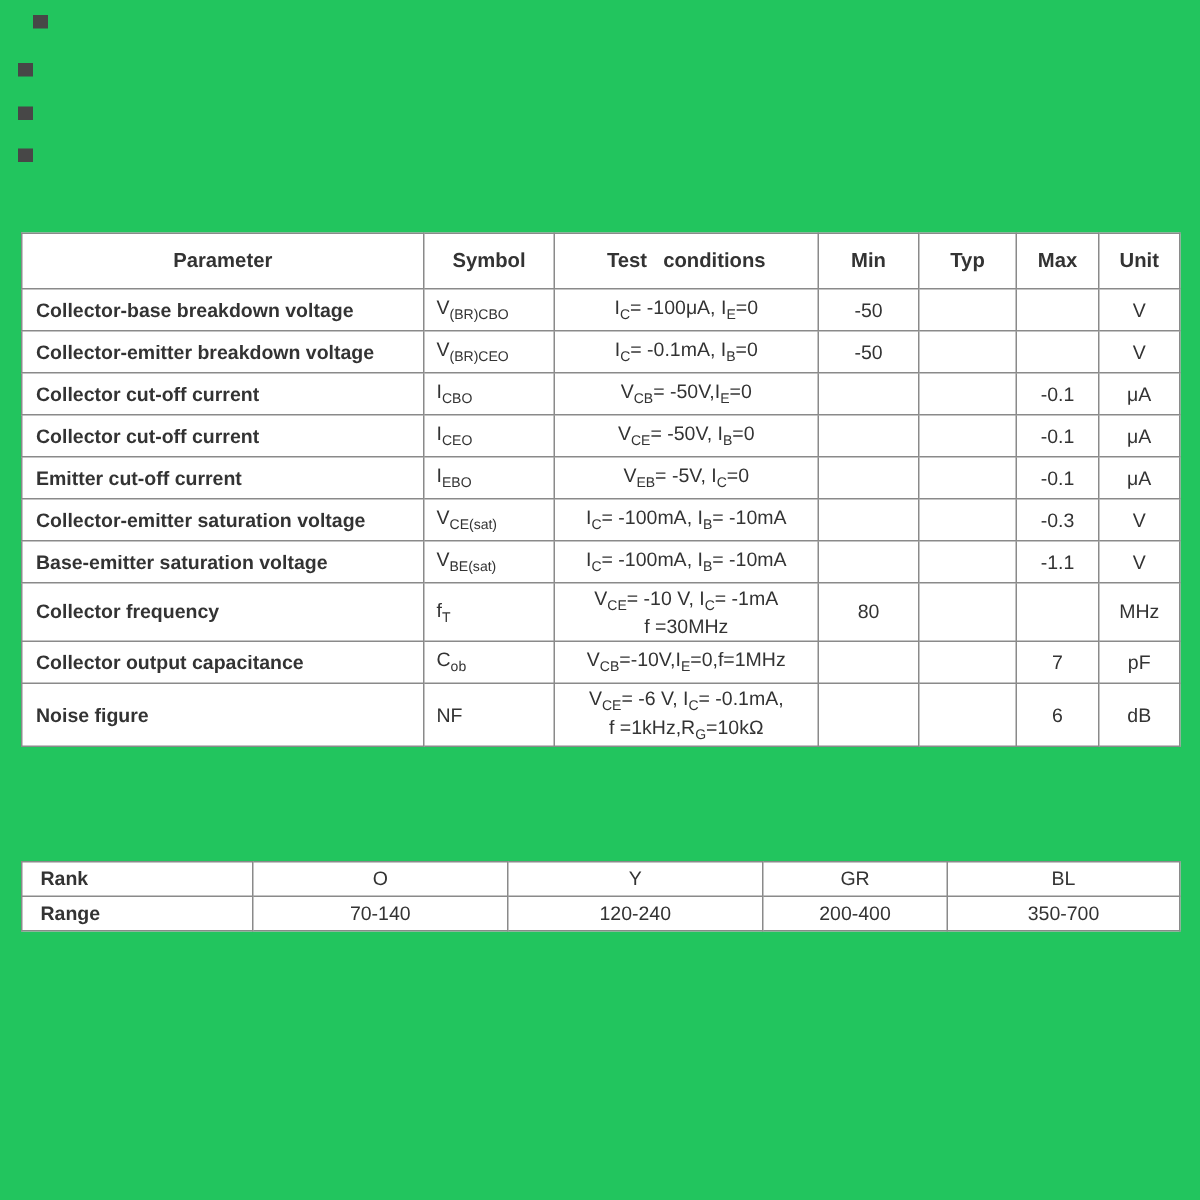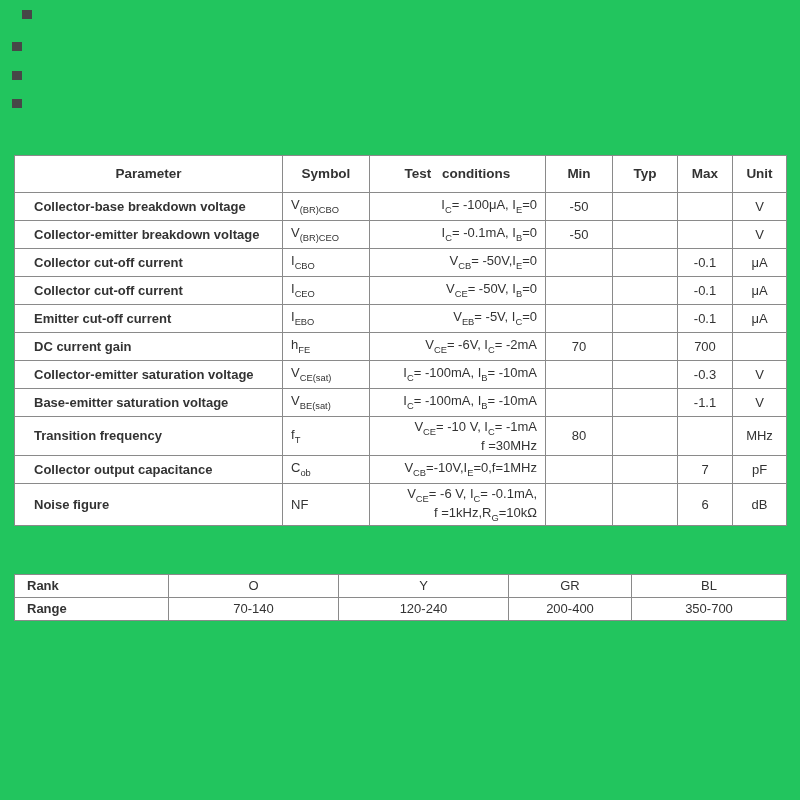--- a/index.html
+++ b/index.html
@@ -20,23 +20,23 @@
     border:1px solid var(--border,#8a8a8a);
     font-size:13px; line-height:1.18; padding:2px 8px; overflow:hidden;
     color:var(--text,#333);
   }
 
   .main { position:absolute; left:14px; top:155px; }
   .main thead tr { height:37px; }
   .main tbody tr { height:28px; }
   .main th { font-weight:bold; text-align:center; font-size:13.5px; }
   .main thead th:nth-child(3) { word-spacing:7px; }
-  td.c-parameter { text-align:left; font-weight:bold; padding-left:19px;margin-left:10px; }
+  td.c-parameter { text-align:left; font-weight:bold; padding-left:9px;margin-left:10px; }
   td.c-symbol { text-align:left; }
-  td.c-conditions { text-align:right; }
+  td.c-conditions { text-align:center; }
   td.c-min, td.c-typ, td.c-max, td.c-unit { text-align:center; }
   sub { font-size:0.72em; }
 
   .cls-title { position:absolute; left:5px; top:543px; font-size:15px; font-weight:bold; color:var(--text,#333); }
   .cls { position:absolute; left:14px; top:574px; }
   .cls tr { height:23px; }
   .cls td { text-align:center; }
   .cls td.row-label { text-align:left; font-weight:bold; padding-left:12px; }
 </style>
 </head>
@@ -109,48 +109,39 @@
         <tr>
           <td class="c-parameter">Emitter cut-off current</td>
           <td class="c-symbol">I<sub>EBO</sub></td>
           <td class="c-conditions">V<sub>EB</sub>= -5V, I<sub>C</sub>=0</td>
           <td class="c-min"></td>
           <td class="c-typ"></td>
           <td class="c-max">-0.1</td>
           <td class="c-unit">μA</td>
         </tr>
         <tr>
-          <td class="c-parameter">DC current gain</td>
-          <td class="c-symbol">h<sub>FE</sub></td>
-          <td class="c-conditions">V<sub>CE</sub>= -6V, I<sub>C</sub>= -2mA</td>
-          <td class="c-min">70</td>
-          <td class="c-typ"></td>
-          <td class="c-max">700</td>
-          <td class="c-unit"></td>
-        </tr>
-        <tr>
           <td class="c-parameter">Collector-emitter saturation voltage</td>
           <td class="c-symbol">V<sub>CE(sat)</sub></td>
           <td class="c-conditions">I<sub>C</sub>= -100mA, I<sub>B</sub>= -10mA</td>
           <td class="c-min"></td>
           <td class="c-typ"></td>
           <td class="c-max">-0.3</td>
           <td class="c-unit">V</td>
         </tr>
         <tr>
           <td class="c-parameter">Base-emitter saturation voltage</td>
           <td class="c-symbol">V<sub>BE(sat)</sub></td>
           <td class="c-conditions">I<sub>C</sub>= -100mA, I<sub>B</sub>= -10mA</td>
           <td class="c-min"></td>
           <td class="c-typ"></td>
           <td class="c-max">-1.1</td>
           <td class="c-unit">V</td>
         </tr>
         <tr>
-          <td class="c-parameter">Transition frequency</td>
+          <td class="c-parameter">Collector frequency</td>
           <td class="c-symbol">f<sub>T</sub></td>
           <td class="c-conditions">V<sub>CE</sub>= -10 V, I<sub>C</sub>= -1mA<br>f =30MHz</td>
           <td class="c-min">80</td>
           <td class="c-typ"></td>
           <td class="c-max"></td>
           <td class="c-unit">MHz</td>
         </tr>
         <tr>
           <td class="c-parameter">Collector output capacitance</td>
           <td class="c-symbol">C<sub>ob</sub></td>

